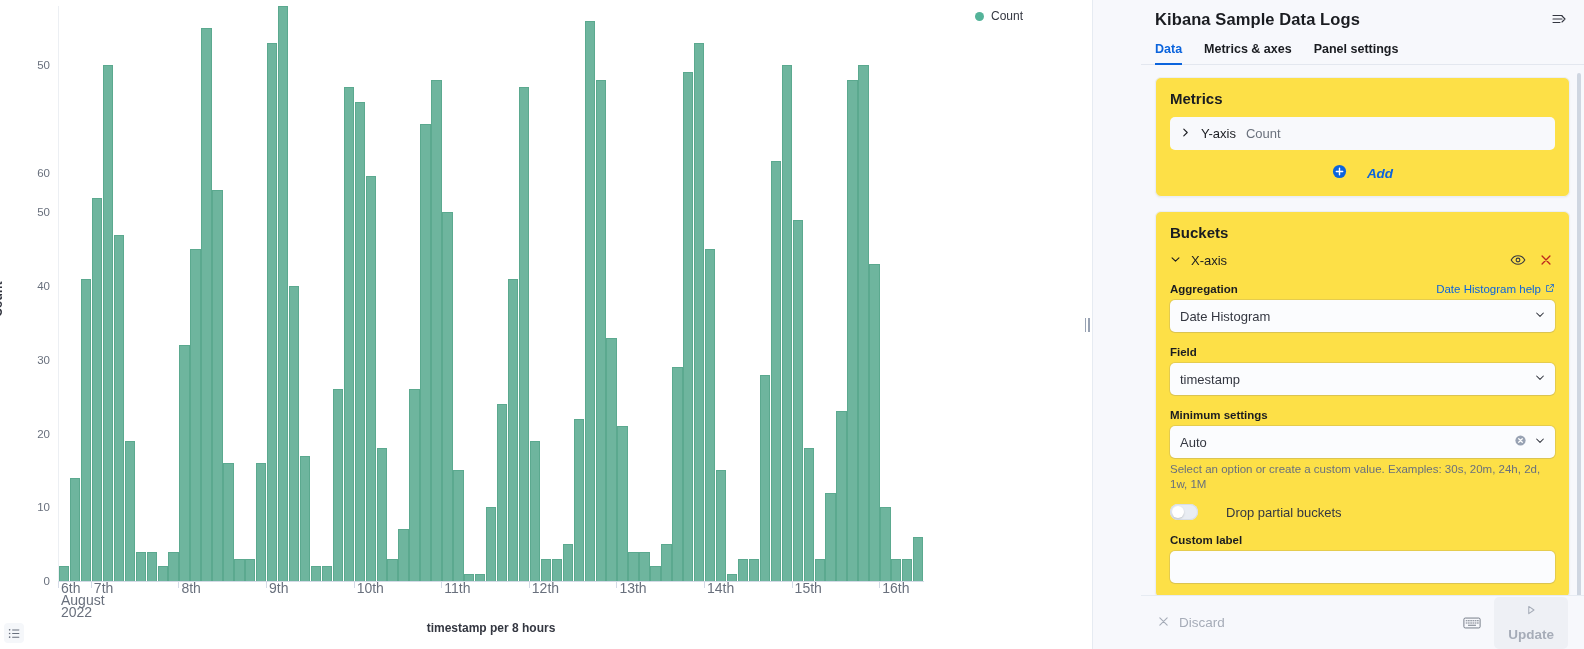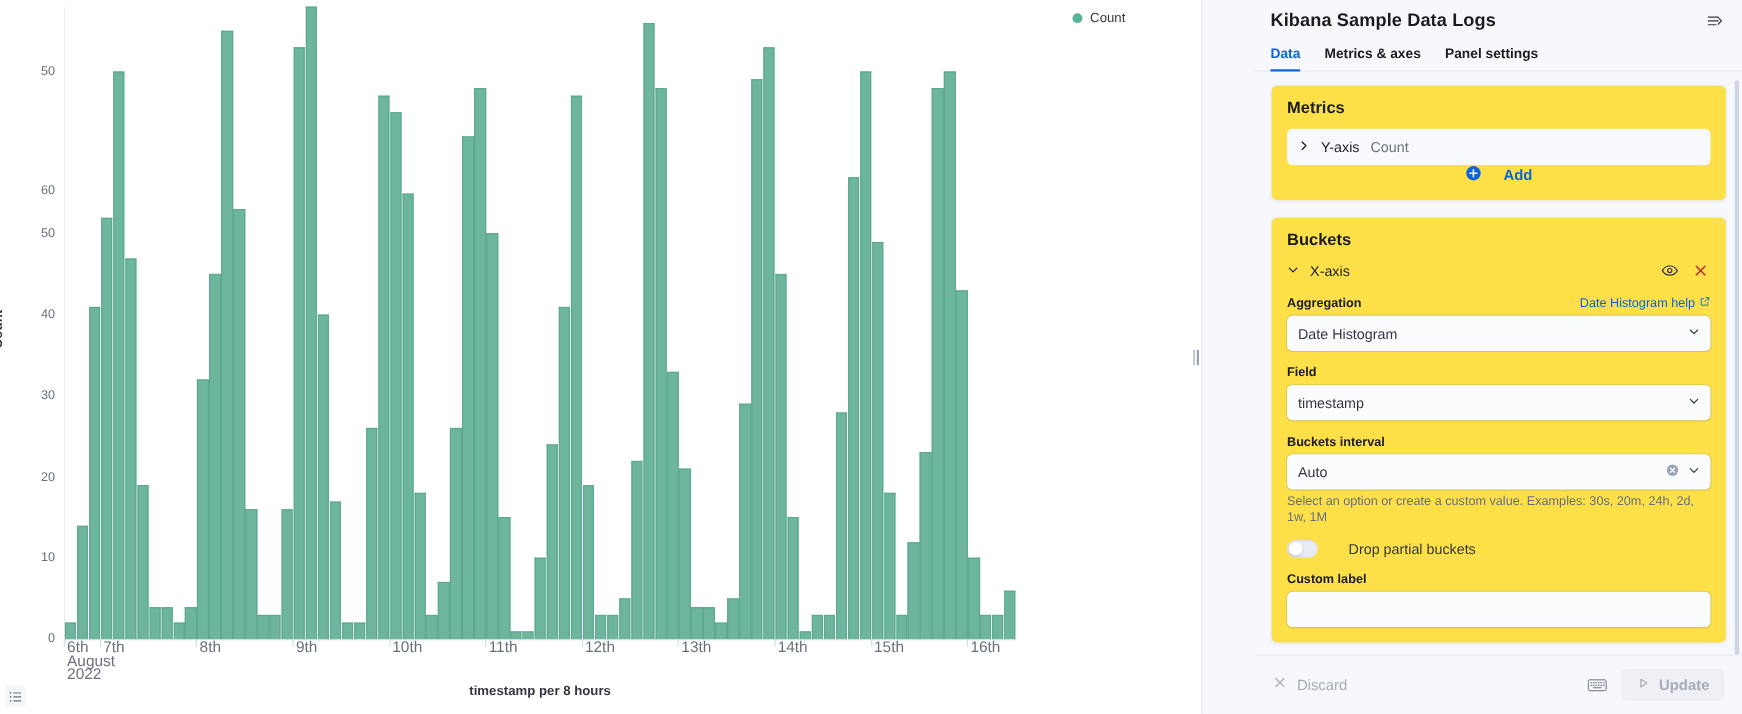--- a/index.html
+++ b/index.html
@@ -132,21 +132,21 @@
 
   .metric-row {
     background: #f8f9fc; border-radius: 5px;
     padding: 9px 10px; display: flex; align-items: center; gap: 10px;
     font-size: 13px; color: #343741; cursor: pointer;
   }
   .metric-row .mlabel { color: #1a1c21; }
   .metric-row .mvalue { color: #6a717d; }
   .add-row {
     display: flex; align-items: center; justify-content: center; gap: 20px;
-    font-size: 13.5px; color: #0b64dd; font-weight: 600; cursor: pointer;
+    margin-top: 14px; font-size: 13.5px; color: #0b64dd; font-weight: 600; cursor: pointer; font-style: italic;
   }
 
   .bucket-head {
     display: flex; align-items: center; gap: 10px;
     font-size: 13px; color: #1a1c21; cursor: pointer;
     margin-bottom: 14px;
   }
   .bucket-head .spacer { flex: 1 1 auto; }
   .icon-btn { width: 18px; height: 18px; display:flex; align-items:center; justify-content:center; cursor: pointer; }
 
@@ -206,20 +206,21 @@
   }
   .foot-left { display: flex; align-items: center; gap: 9px; cursor: pointer; }
   .discard-text { font-size: 13.5px; color: #a6acb8; }
   .foot-spacer { flex: 1 1 auto; }
   .kbd-btn { width: 24px; height: 24px; display: flex; align-items: center; justify-content: center; cursor: pointer; }
   .update-btn {
     display: flex; align-items: center; gap: 8px;
     background: #eef0f5; border-radius: 5px;
     padding: 7px 14px; font-size: 13.5px; color: #a6acb8; font-weight: 600;
     cursor: not-allowed;
+    flex-direction: column;
   }
 </style>
 </head>
 <body>
 
 <div id="app">
 
   <div class="chart-pane">
 
     <div class="legend">
@@ -485,21 +486,21 @@
         <div class="select">
           <span>timestamp</span>
           <span class="caret">
             <svg width="12" height="12" viewBox="0 0 16 16" fill="none" stroke="#343741" stroke-width="1.4" stroke-linecap="round" stroke-linejoin="round">
                 <path d="M3.5 6l4.5 4.5L12.5 6"></path>
               </svg>
           </span>
         </div>
 
         <div class="field-label-row">
-          <span class="field-label">Buckets interval</span>
+          <span class="field-label">Minimum settings</span>
         </div>
         <div class="select with-clear">
           <span>Auto</span>
           <span class="clear">
             <svg width="13" height="13" viewBox="0 0 16 16">
                 <circle cx="8" cy="8" r="6.3" fill="#98a2b3"></circle>
                 <path d="M5.8 5.8l4.4 4.4M10.2 5.8l-4.4 4.4" stroke="#fff" stroke-width="1.5" stroke-linecap="round"></path>
               </svg>
           </span>
           <span class="caret">

